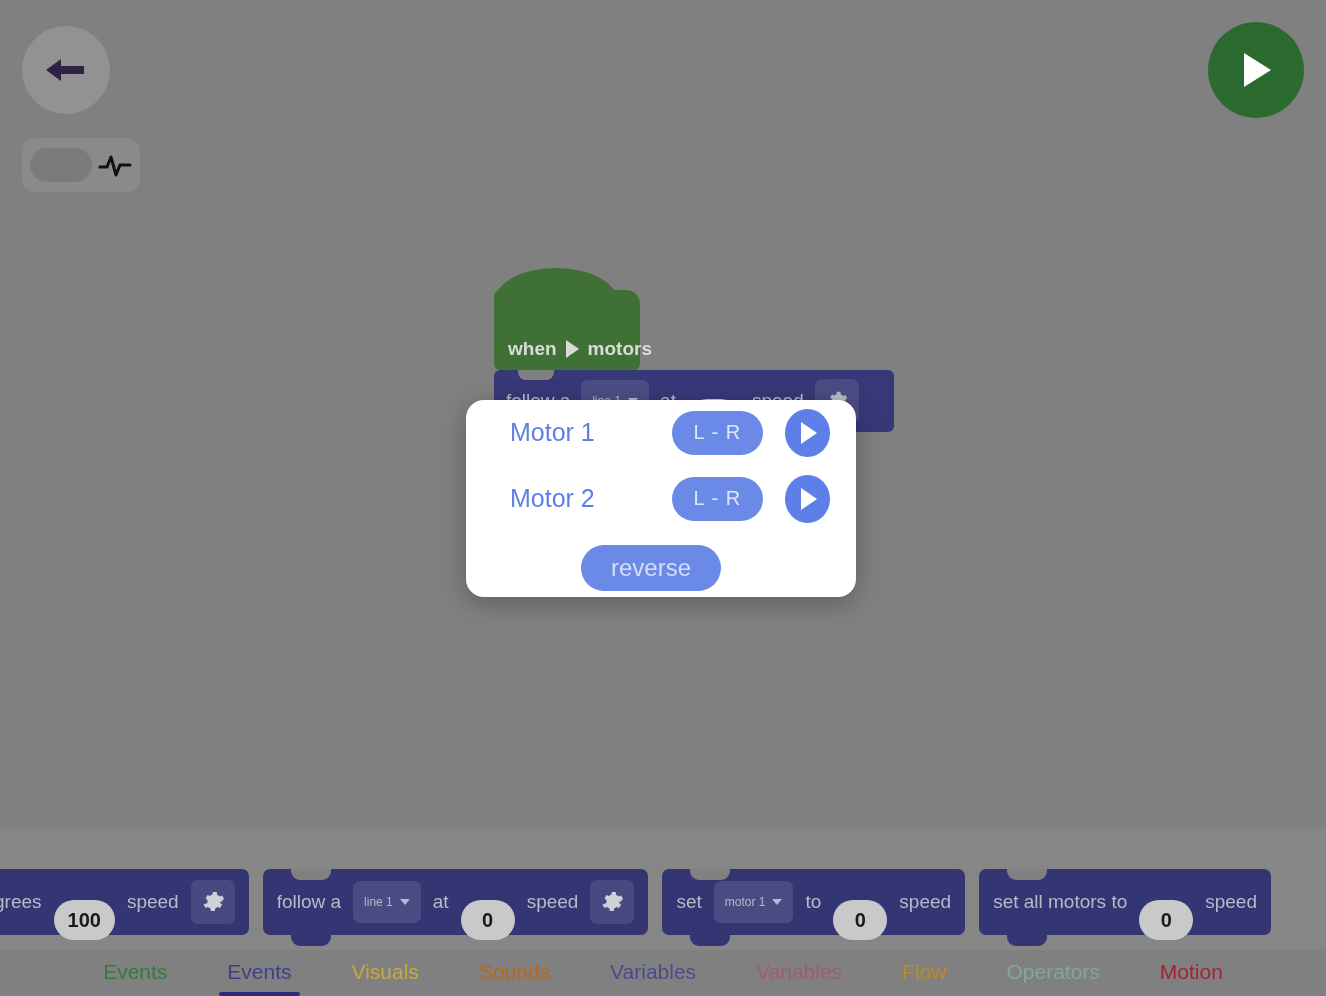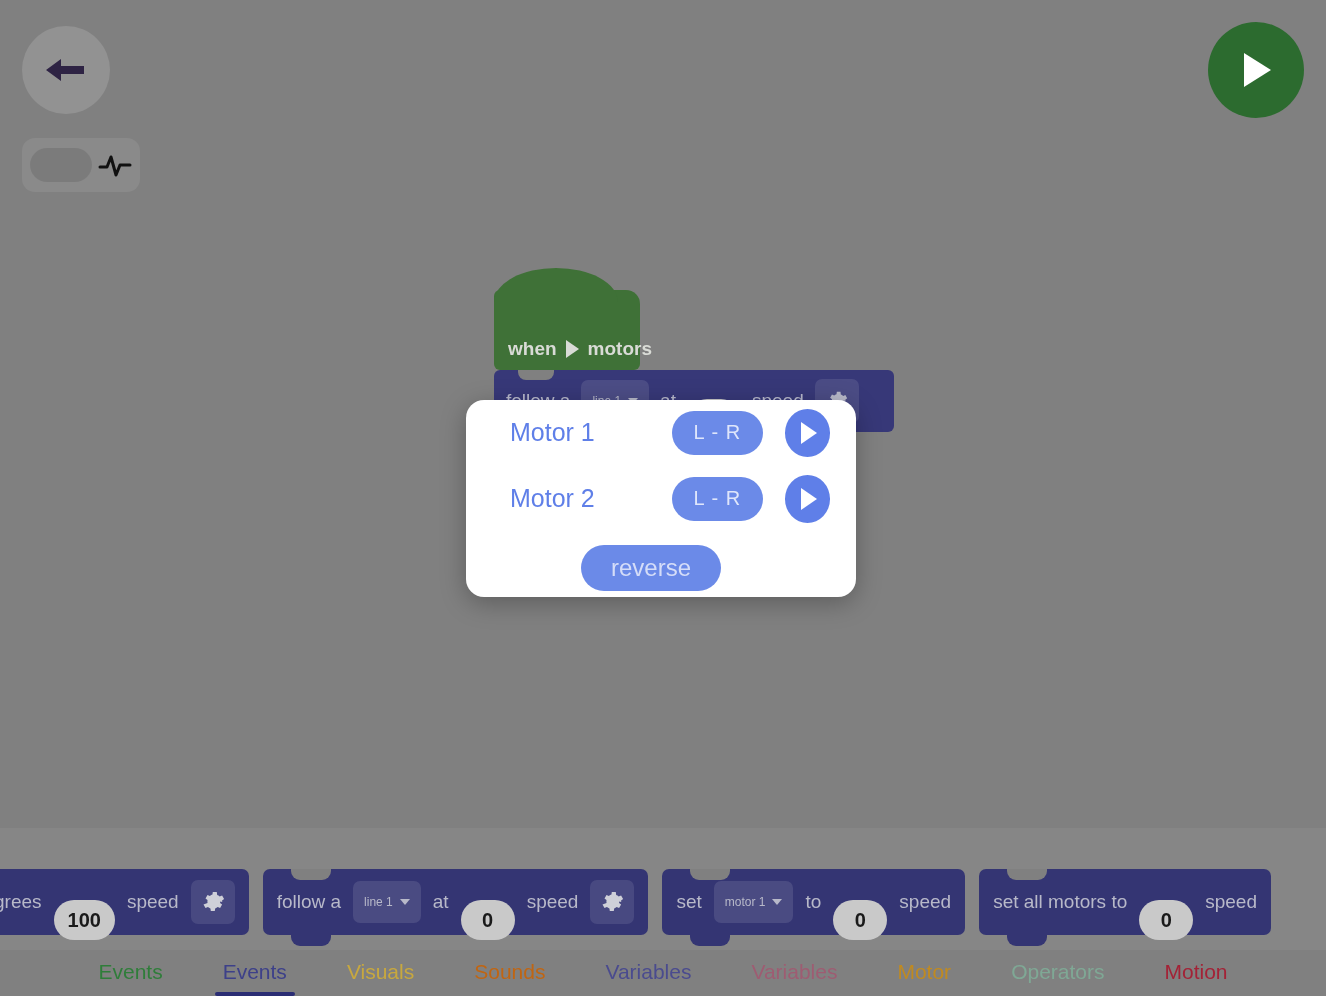--- a/index.html
+++ b/index.html
@@ -401,21 +401,21 @@
       </div>
     </div>
 
   <div class="tabs" id="category-tabs">
       <div class="tab" style="color: rgb(47, 125, 58);">Events</div>
       <div class="tab active" style="color: rgb(61, 64, 137);">Events</div>
       <div class="tab" style="color: rgb(200, 168, 62);">Visuals</div>
       <div class="tab" style="color: rgb(192, 101, 18);">Sounds</div>
       <div class="tab" style="color: rgb(74, 75, 142);">Variables</div>
       <div class="tab" style="color: rgb(158, 92, 114);">Variables</div>
-      <div class="tab" style="color: rgb(192, 138, 32);">Motor</div>
+      <div class="tab" style="color: rgb(192, 138, 32);">Flow</div>
       <div class="tab" style="color: rgb(127, 168, 149);">Operators</div>
       <div class="tab" style="color: rgb(163, 34, 54);">Motion</div>
     </div>
 
   <div class="modal">
     <div id="motor-rows">
         <div class="motor-row" style="margin-bottom: 18px;">
           <span class="motor-label">Motor 1</span>
           <button class="dir-pill">L - R</button>
           <button class="play-circle">

